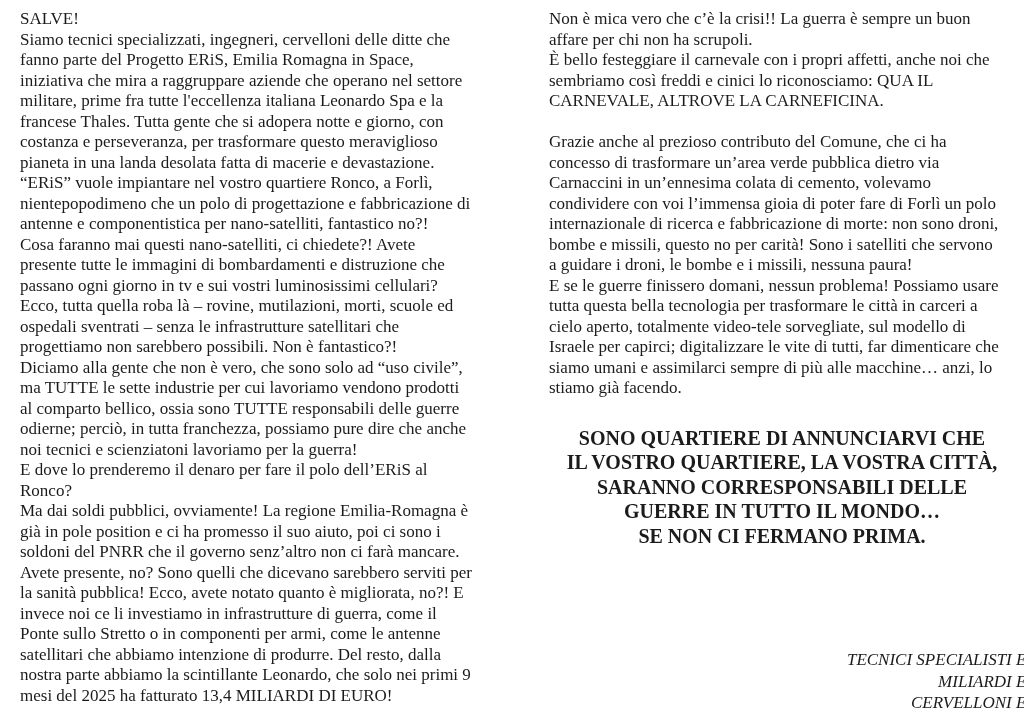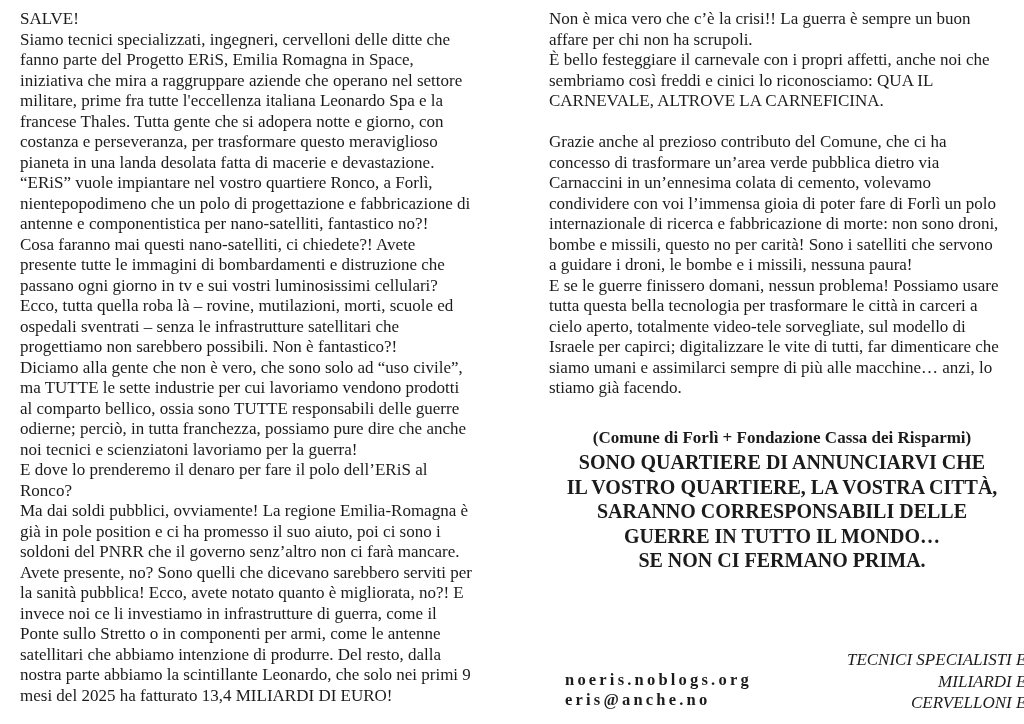--- a/index.html
+++ b/index.html
@@ -136,30 +136,25 @@
 bombe e missili, questo no per carità! Sono i satelliti che servono
 a guidare i droni, le bombe e i missili, nessuna paura!
 E se le guerre finissero domani, nessun problema! Possiamo usare
 tutta questa bella tecnologia per trasformare le città in carceri a
 cielo aperto, totalmente video-tele sorvegliate, sul modello di
 Israele per capirci; digitalizzare le vite di tutti, far dimenticare che
 siamo umani e assimilarci sempre di più alle macchine… anzi, lo
 stiamo già facendo.</div>
 
   <div class="announcement">
-    <div class="ann-subtitle">(Comune di Forlì + Fondazione Cassa dei Risparmi)</div>
     <div class="ann-body multiline">SONO QUARTIERE DI ANNUNCIARVI CHE
 IL VOSTRO QUARTIERE, LA VOSTRA CITTÀ,
 SARANNO CORRESPONSABILI DELLE
 GUERRE IN TUTTO IL MONDO…
 SE NON CI FERMANO PRIMA.</div>
   </div>
 
-  <div class="contact">
-    <div>noeris.noblogs.org</div>
-    <div>eris@anche.no</div>
-  </div>
 
   <div class="credits multiline">TECNICI SPECIALISTI ERiS
 MILIARDI ERiS
 CERVELLONI ERiS</div>
 
 </div>
 
 </body></html>

